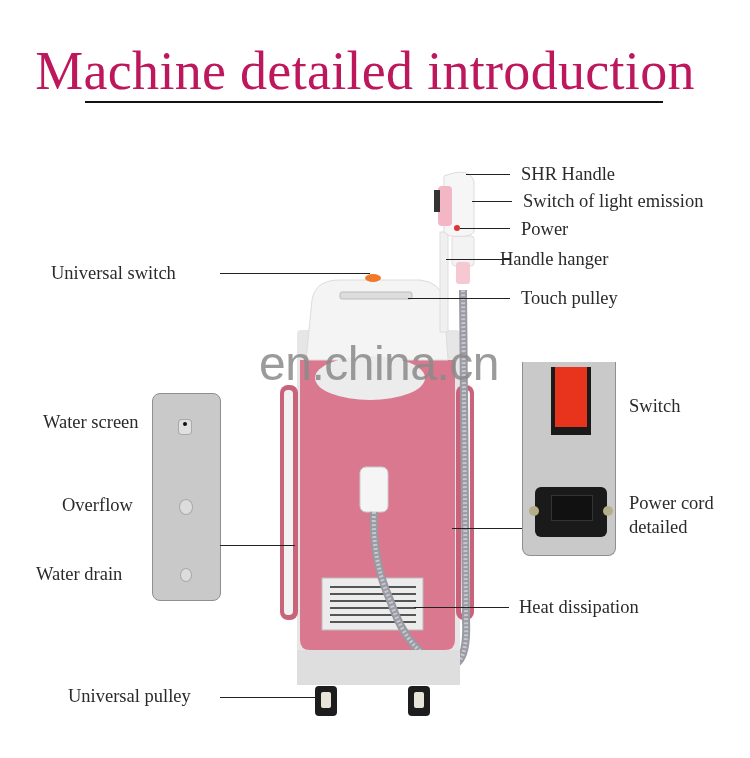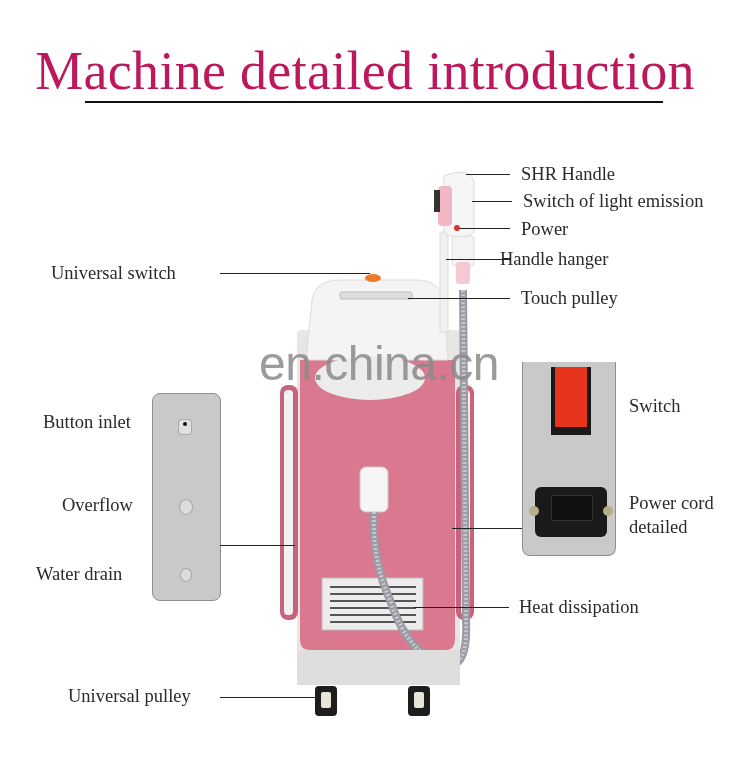--- a/index.html
+++ b/index.html
@@ -110,19 +110,19 @@
 <div class="line" style="left:452px;top:528px;width:70px;"></div>
 <div class="lbl" style="left:629px;top:492px;">Power cord</div>
 <div class="lbl" style="left:629px;top:516px;">detailed</div>
 
 <div class="line" style="left:414px;top:607px;width:95px;"></div>
 <div class="lbl" style="left:519px;top:596px;">Heat dissipation</div>
 
 <div class="lbl" style="left:51px;top:262px;">Universal switch</div>
 <div class="line" style="left:220px;top:273px;width:150px;"></div>
 
-<div class="lbl" style="left:43px;top:411px;">Button inlet</div>
+<div class="lbl" style="left:43px;top:411px;">Water screen</div>
 <div class="lbl" style="left:62px;top:494px;">Overflow</div>
 <div class="lbl" style="left:36px;top:563px;">Water drain</div>
 <div class="line" style="left:220px;top:545px;width:75px;"></div>
 
 <div class="lbl" style="left:68px;top:685px;text-align:right;">Universal pulley</div>
 <div class="line" style="left:220px;top:697px;width:95px;"></div>
 
 </body></html>

